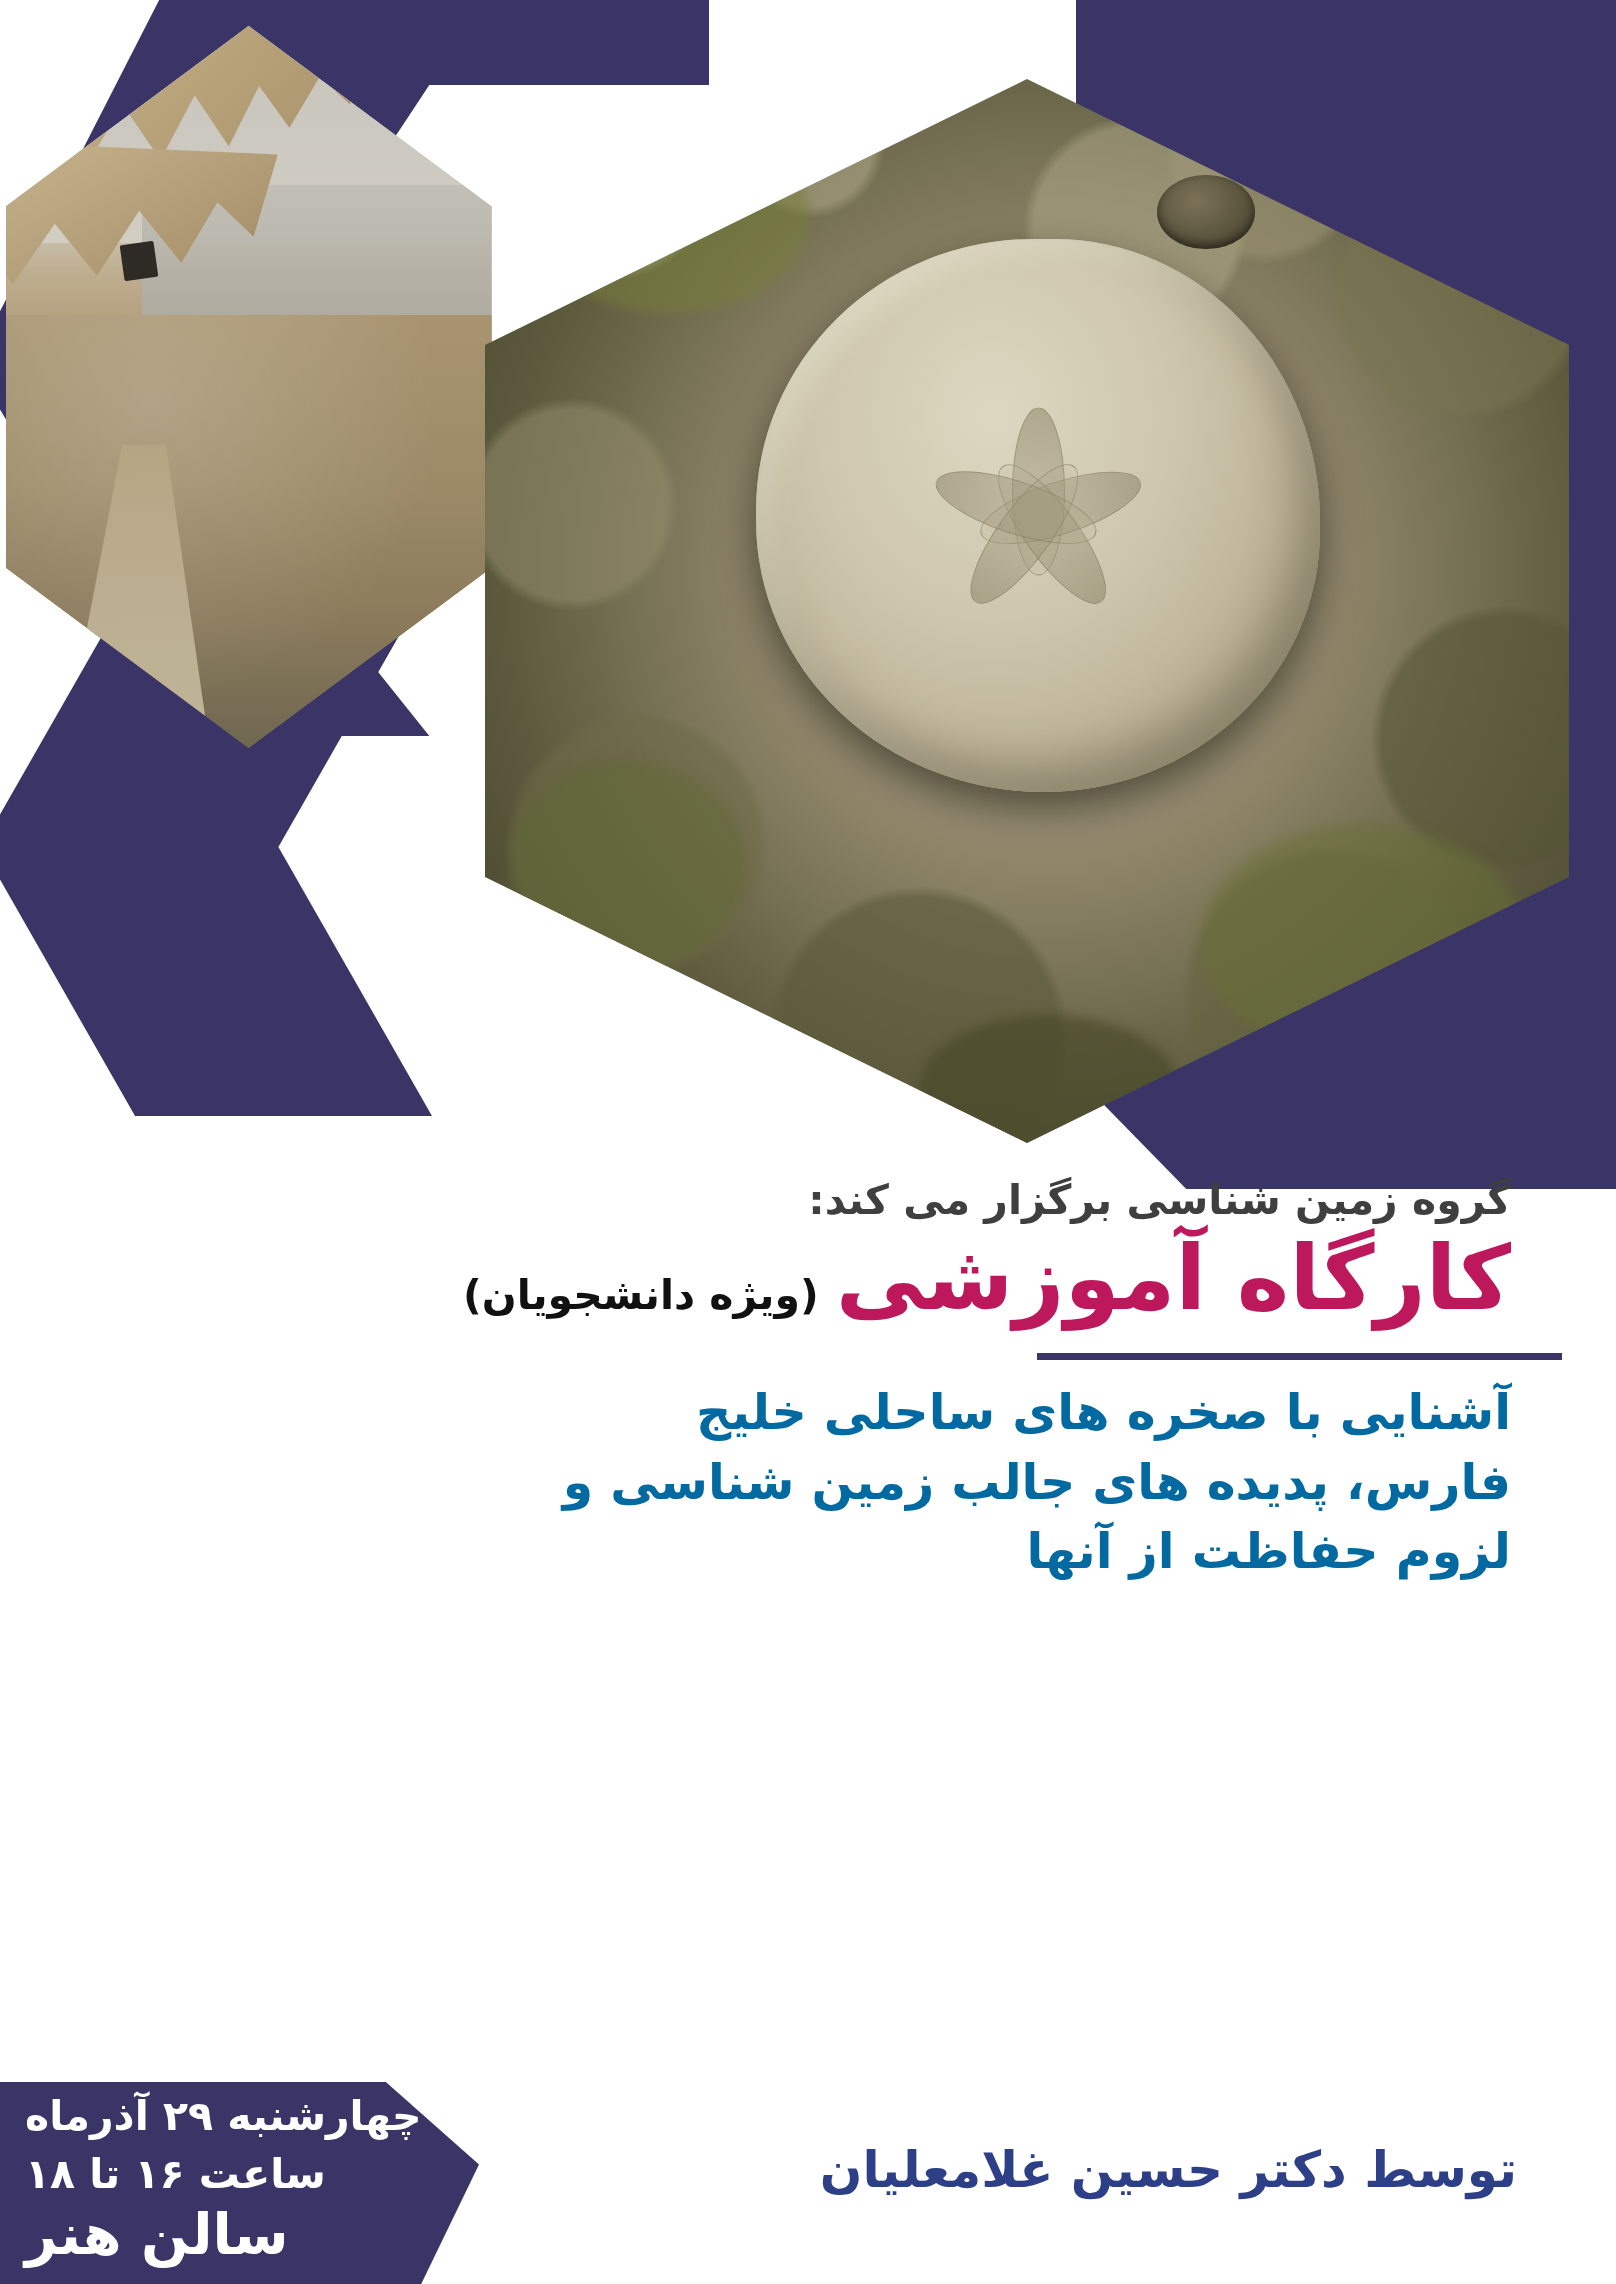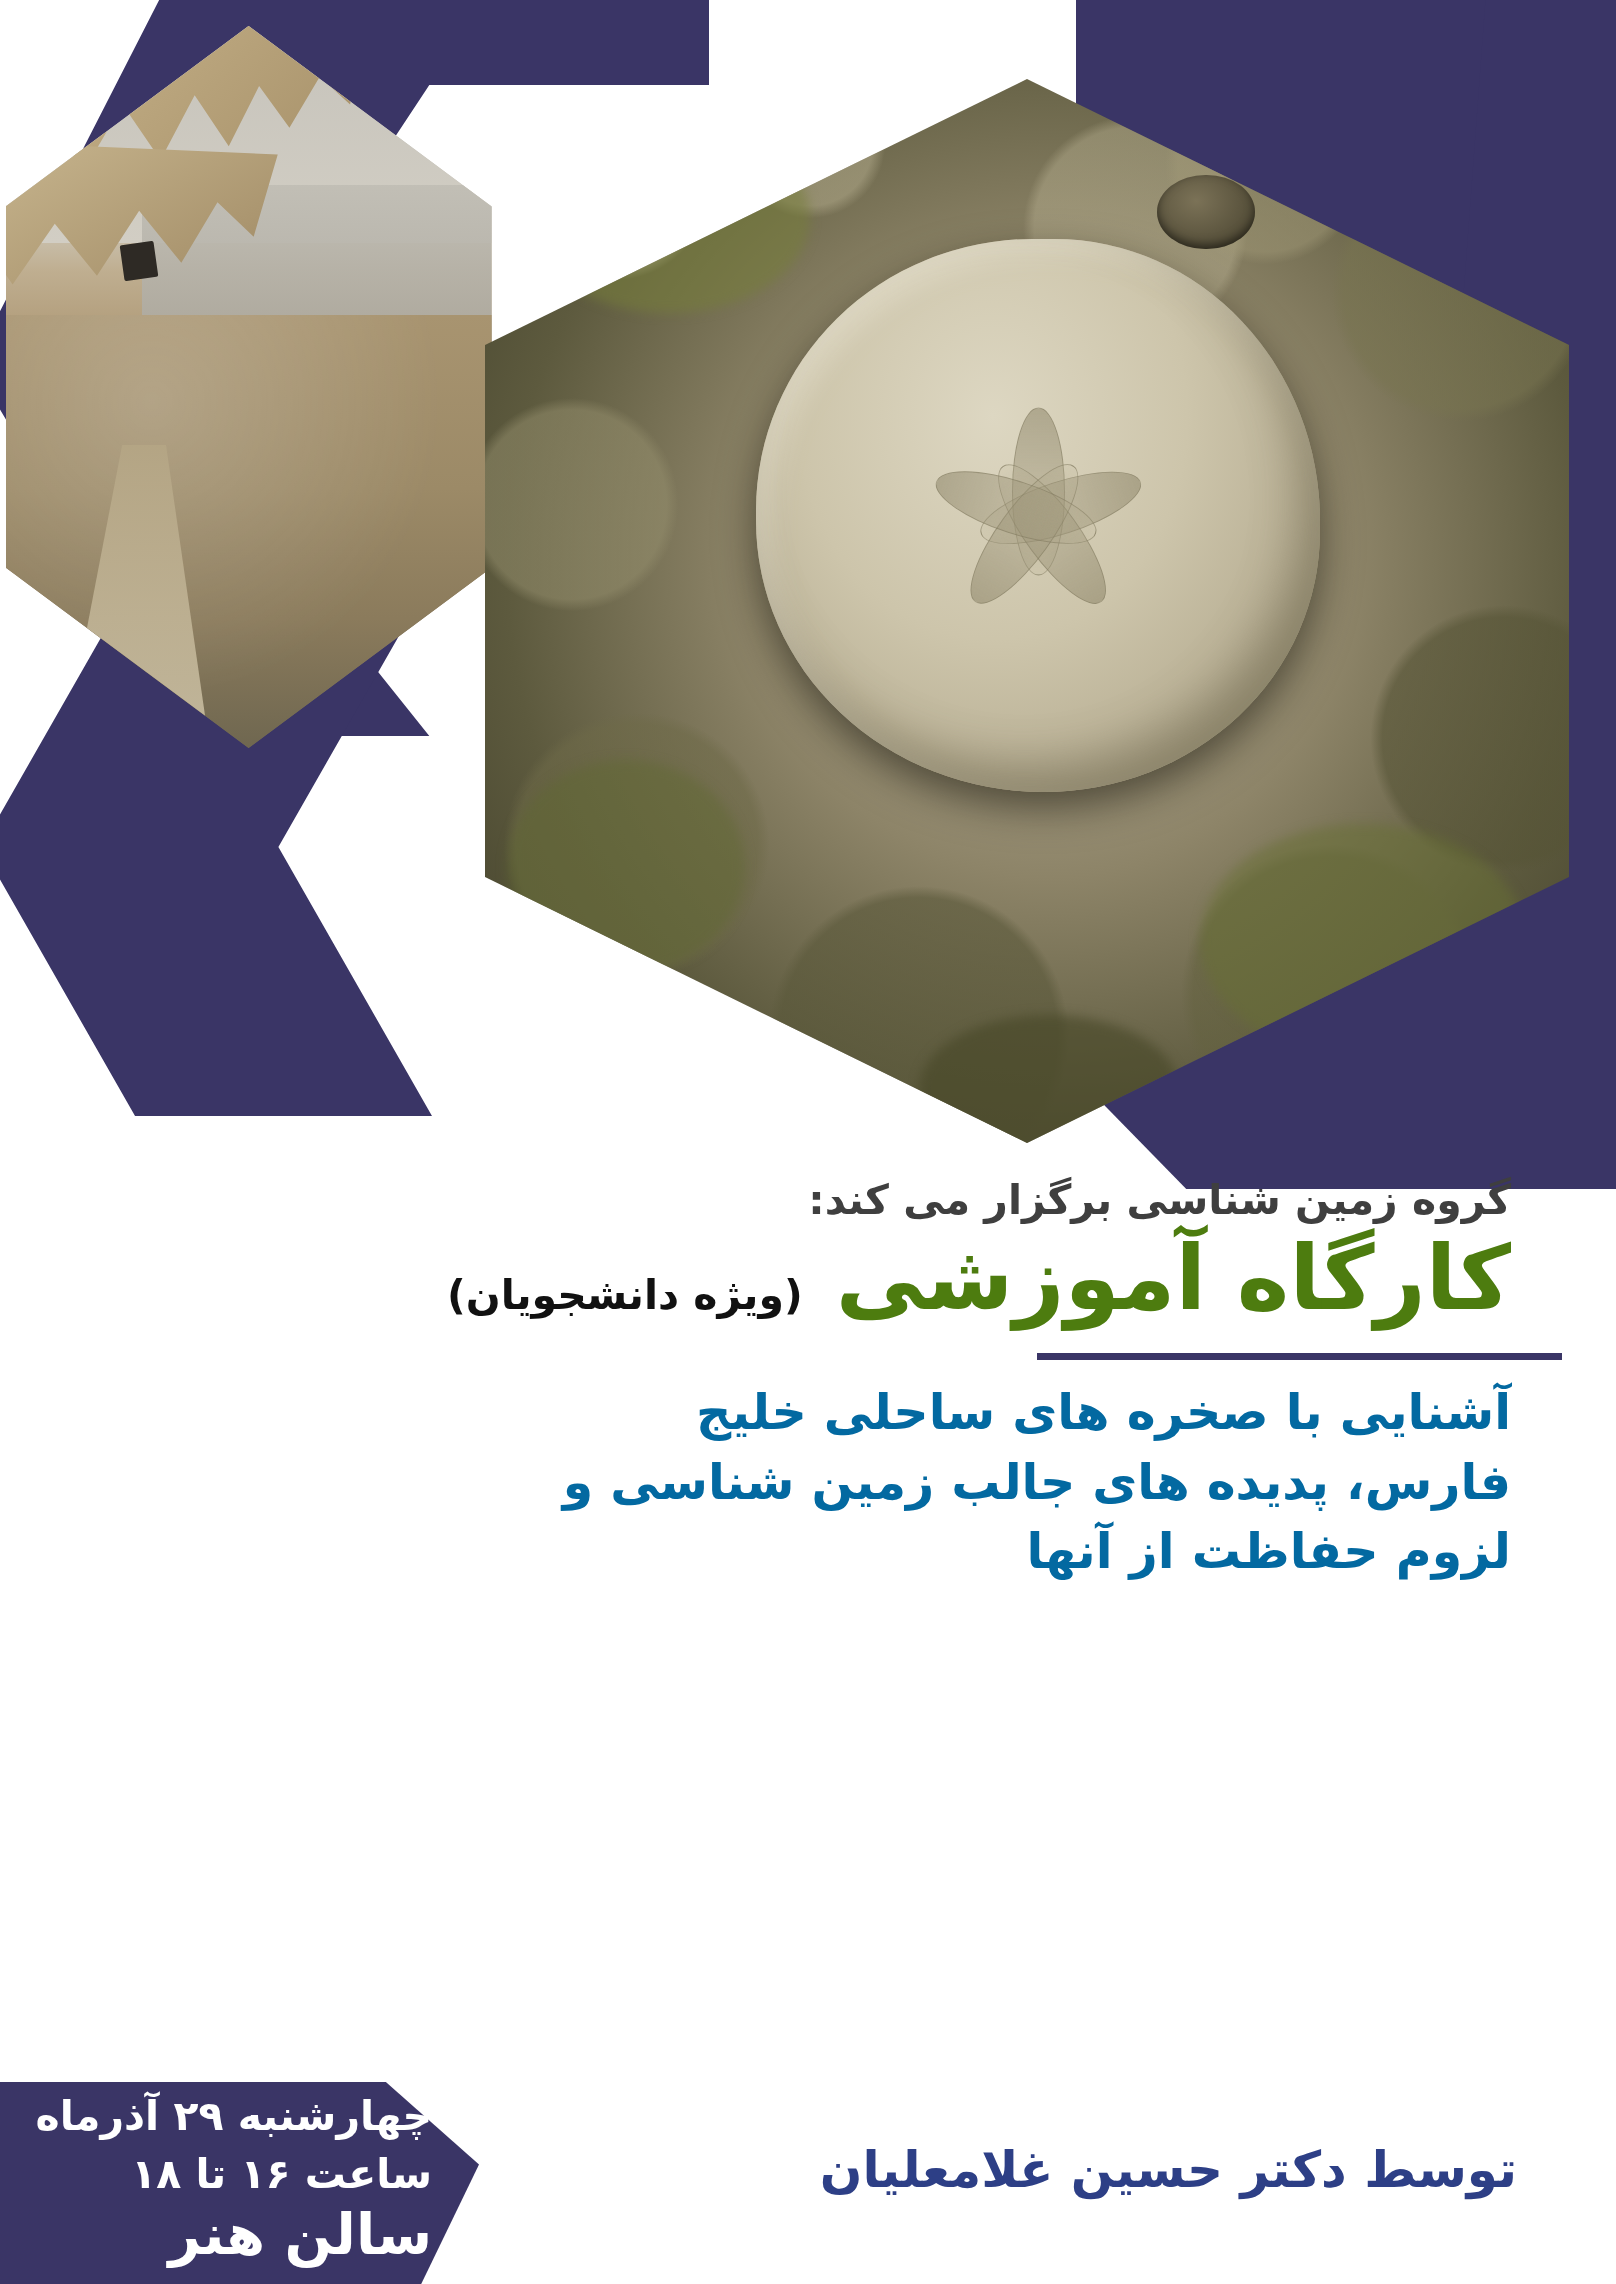--- a/index.html
+++ b/index.html
@@ -244,24 +244,23 @@
     align-items: baseline;
     justify-content: flex-start;
     padding-right: 105px;
     padding-left: 223px;
     gap: 17px;
     margin-bottom: 6.6px;
   }
   .main-title {
     font-size: 89px;
     font-weight: 700;
-    color: #4d7c0f;
+    color: #be185d;
     line-height: 1.15;
     white-space: nowrap;
-    margin-left: 16px;
   }
   .audience {
     font-size: 41px;
     font-weight: 700;
     color: #111111;
     white-space: nowrap;
   }
 
   .rule {
     width: 525px;
@@ -307,21 +306,21 @@
     width: 519px;
     height: 276px;
     background: #3a3566;
     clip-path: polygon(0% 0%, 82% 0%, 100% 30%, 82% 100%, 0% 100%);
   }
   .badge-text {
     position: absolute;
     left: 26px;
     top: 30px;
     width: 407px;
-    text-align: right;
+    text-align: left;
     color: #ffffff;
     direction: rtl;
   }
   .badge-line1 { font-size: 41px; font-weight: 700; line-height: 1.2; }
   .badge-line2 { font-size: 41px; font-weight: 700; line-height: 1.2; margin-top: 9px; }
   .badge-line3 { font-size: 56px; font-weight: 700; line-height: 1.25; margin-top: 1px; }
 
   .presenter {
     position: absolute;
     right: 99px;

